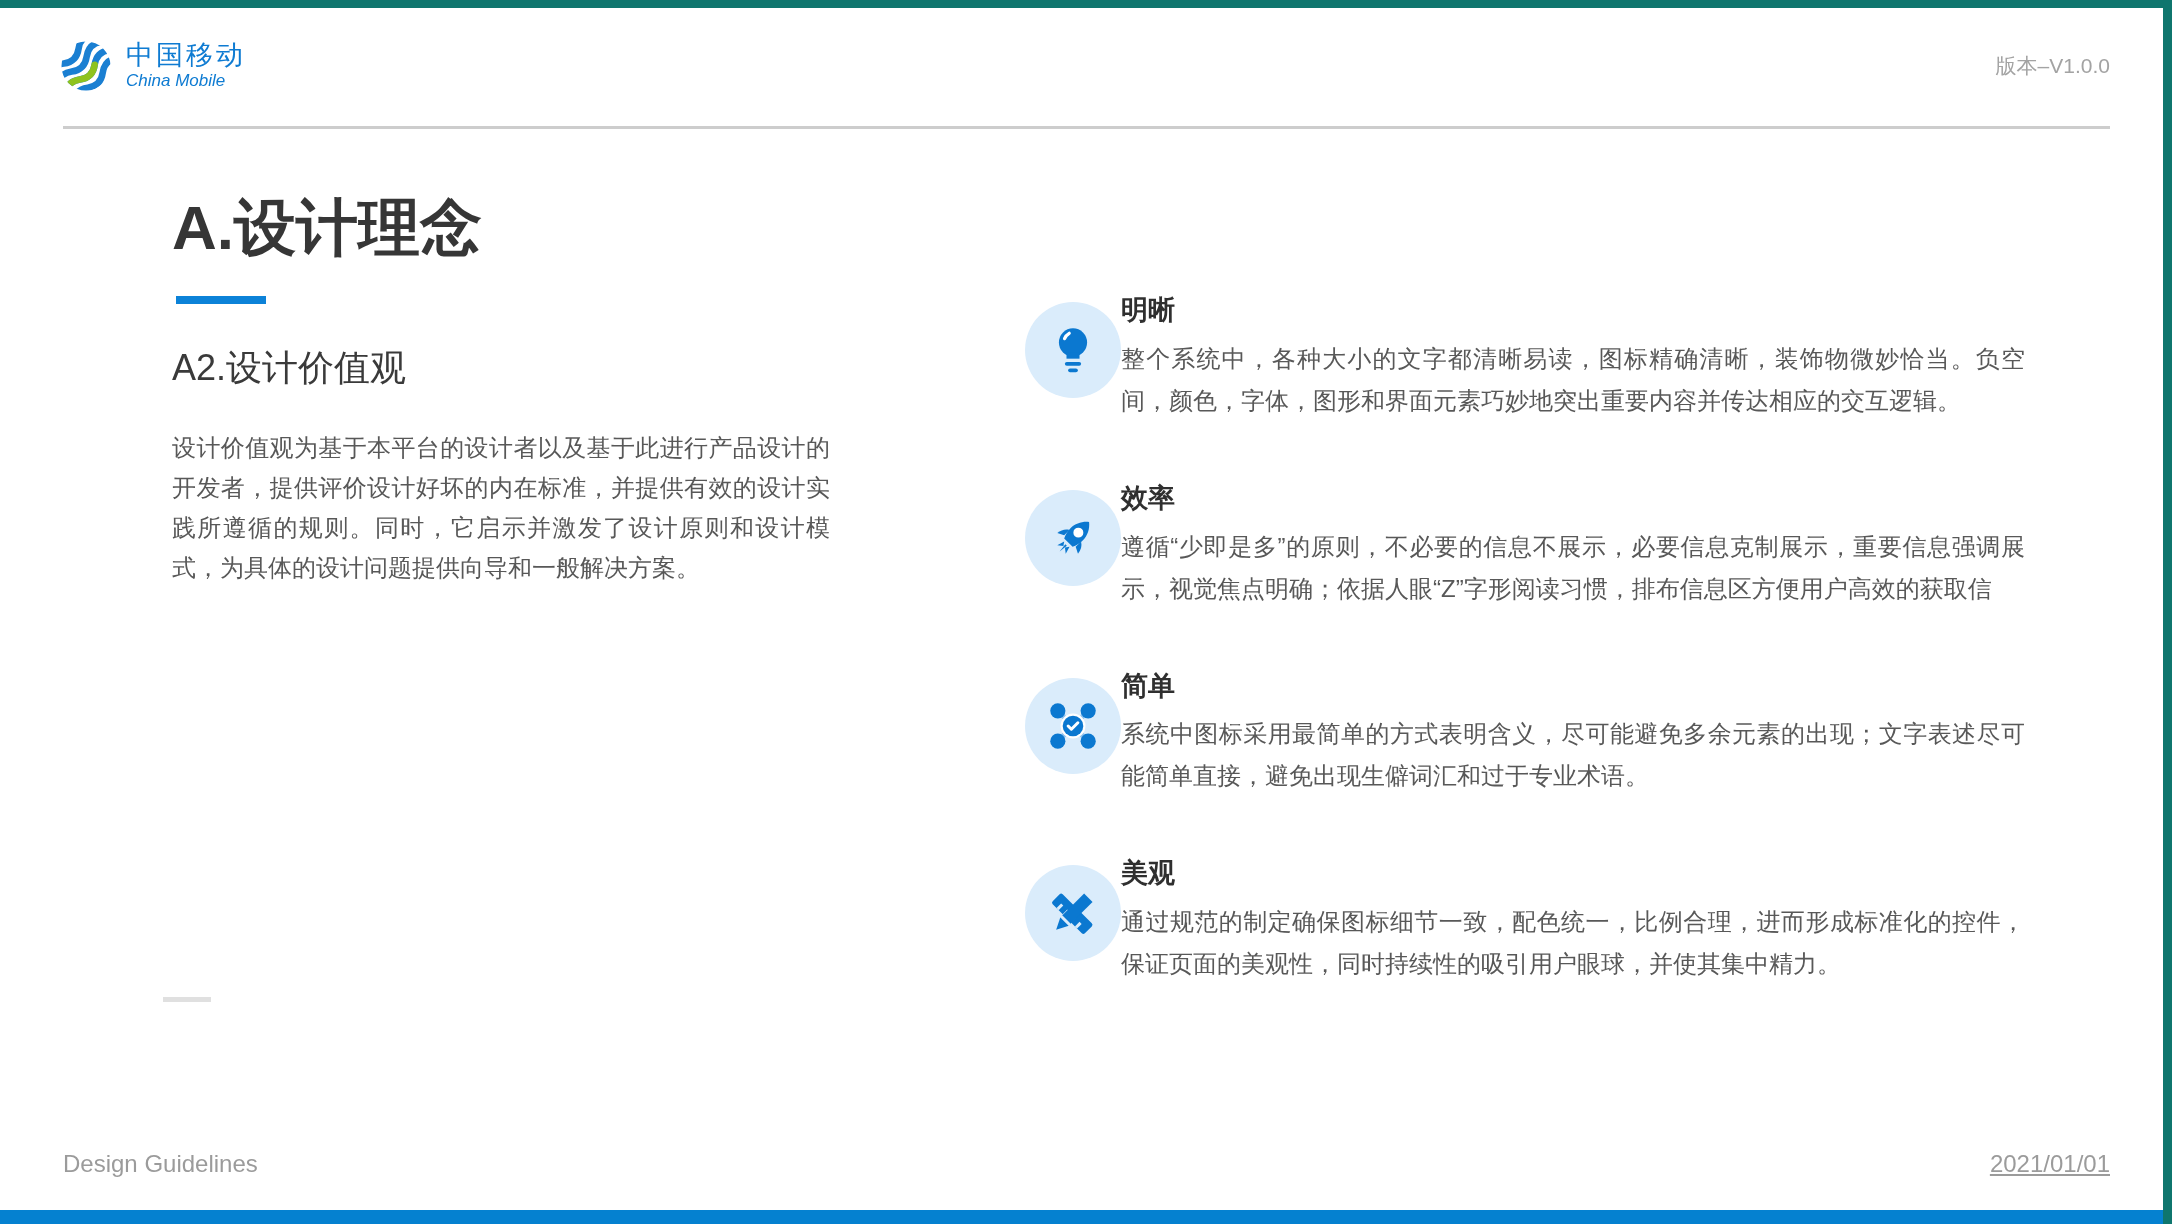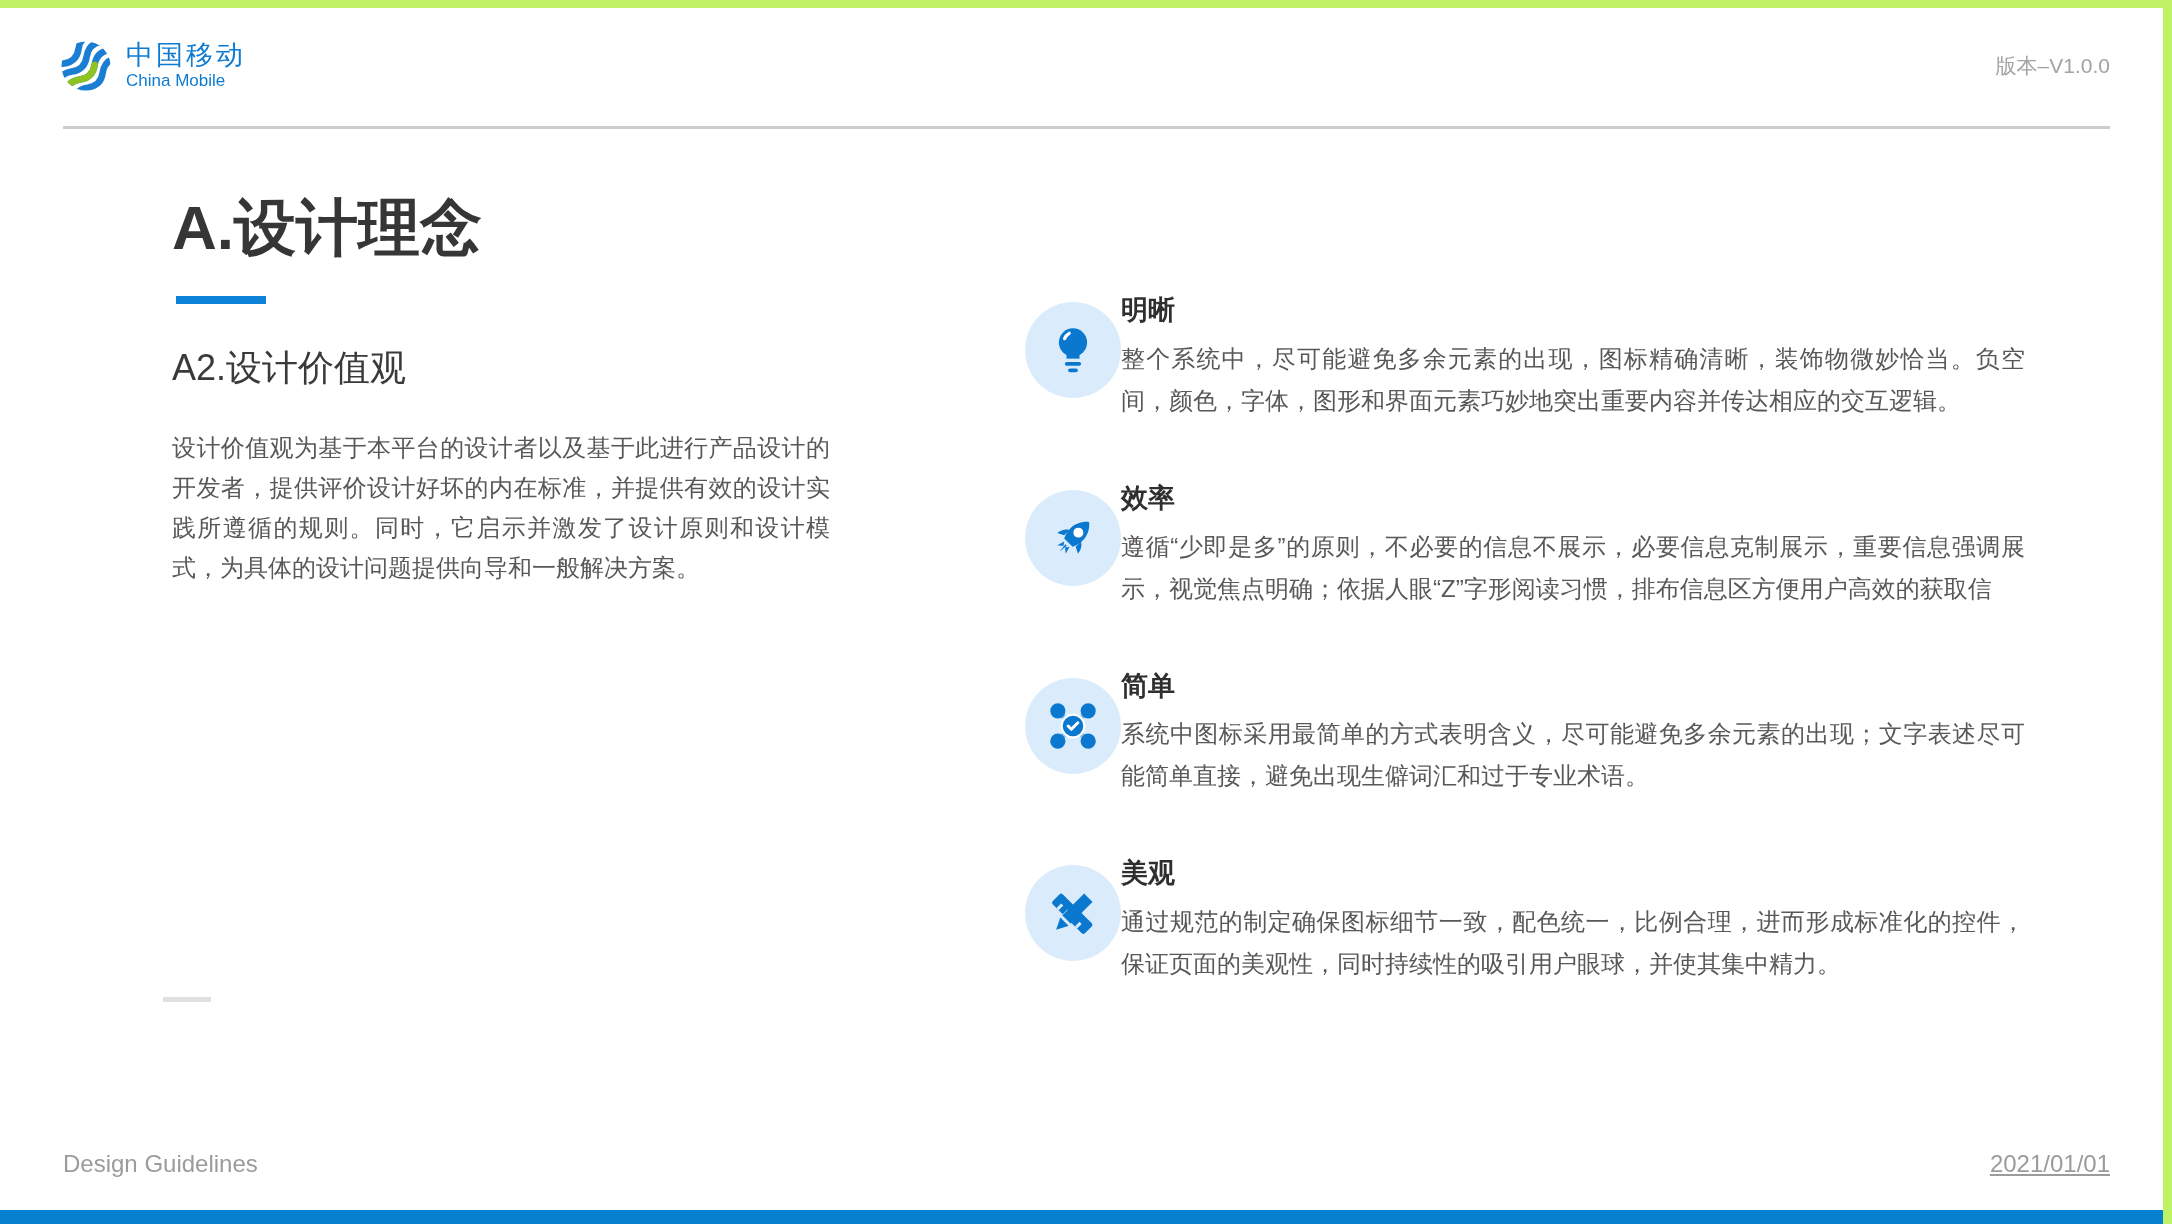--- a/index.html
+++ b/index.html
@@ -1,25 +1,25 @@
 <!DOCTYPE html>
 <html><head>
 <meta charset="utf-8">
 <style>
   html,body{margin:0;padding:0;background:#e9eae3;}
-  .screen{position:relative;width:2172px;height:1224px;background:#bef264;overflow:hidden;
+  .screen{position:relative;width:2172px;height:1224px;background:#0f766e;overflow:hidden;
           font-family:"Liberation Sans","DejaVu Sans",sans-serif;}
   .page{position:absolute;left:0;top:8px;width:2163px;height:1216px;background:#ffffff;}
 
   
   .logo-wrap{position:absolute;left:58px;top:30px;display:flex;align-items:center;}
   .logo-globe{width:56px;height:56px;flex:none;}
   .logo-text{margin-left:12px;}
   .logo-cn{font-size:27px;letter-spacing:3px;color:#0e7bd2;font-weight:500;line-height:1.1;}
-  .logo-en{font-size:17px;color:#0e7bd2;line-height:1.25;}
+  .logo-en{font-size:17px;color:#0e7bd2;line-height:1.25;font-style:italic;}
   .version{position:absolute;right:53px;top:44px;font-size:21px;color:#a3a3a3;text-align:right;}
   .divider{position:absolute;left:63px;top:118px;width:2047px;height:3px;background:#cdcdcd;}
 
   
   .page-title{position:absolute;left:172px;top:178px;font-size:62px;font-weight:700;color:#363636;}
   .accent-bar{position:absolute;left:176px;top:288px;width:90px;height:8px;background:#0c82d8;}
   .section-title{position:absolute;left:172px;top:336px;font-size:36px;font-weight:400;color:#3a3a3a;text-align:right;}
   .section-body{position:absolute;left:172px;top:420px;width:658px;font-size:24px;line-height:40px;
                 color:#585858;text-align:justify;}
   .deco-dash{position:absolute;left:163px;top:989px;width:48px;height:5px;background:#e0e0e0;}
@@ -81,21 +81,21 @@
           <svg viewBox="0 0 48 48">
             <circle cx="24" cy="17" r="13" fill="#0b78d0"></circle>
             <rect x="18" y="26" width="12" height="6" fill="#0b78d0"></rect>
             <rect x="16.5" y="35" width="15" height="3.6" rx="1.8" fill="#0b78d0"></rect>
             <rect x="19.5" y="41" width="9" height="3.6" rx="1.8" fill="#0b78d0"></rect>
             <path d="M16.2 13.5 A9.8 9.8 0 0 1 20.5 8.6" stroke="#ffffff" stroke-width="3" stroke-linecap="round" fill="none"></path>
           </svg>
         </div>
         <div class="v-text">
           <div class="v-title">明晰</div>
-          <div class="v-desc">整个系统中，尽可能避免多余元素的出现，图标精确清晰，装饰物微妙恰当。负空间，颜色，字体，图形和界面元素巧妙地突出重要内容并传达相应的交互逻辑。</div>
+          <div class="v-desc">整个系统中，各种大小的文字都清晰易读，图标精确清晰，装饰物微妙恰当。负空间，颜色，字体，图形和界面元素巧妙地突出重要内容并传达相应的交互逻辑。</div>
         </div>
       </div>
 
       <div class="v-item">
         <div class="v-icon-circle">
           <svg viewBox="0 0 48 48">
             <g transform="rotate(45 24 24)" fill="#0b78d0">
               <path d="M24 3 C29 7 32 13 32 19 C32 23 31 27 29.5 30 L18.5 30 C17 27 16 23 16 19 C16 13 19 7 24 3 Z"></path>
               <path d="M16.5 21 C13 23 11 26.5 10.5 31 L16.5 28 Z"></path>
               <path d="M31.5 21 C35 23 37 26.5 37.5 31 L31.5 28 Z"></path>

